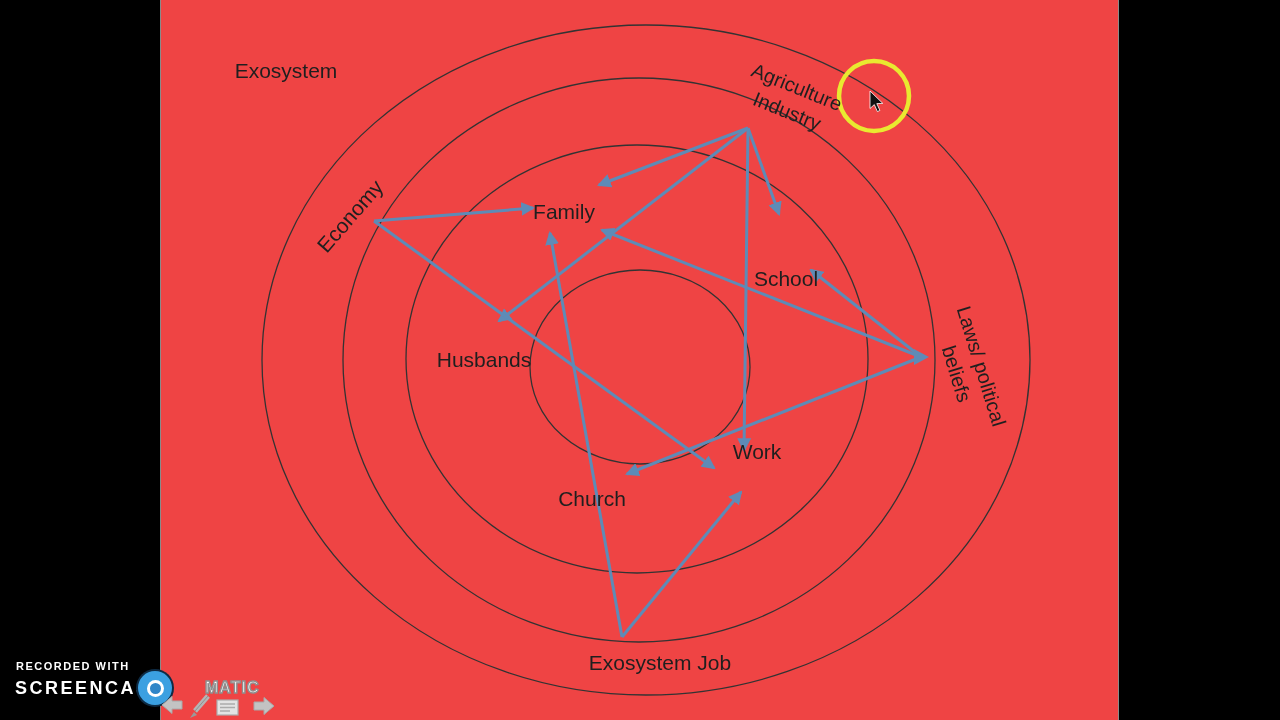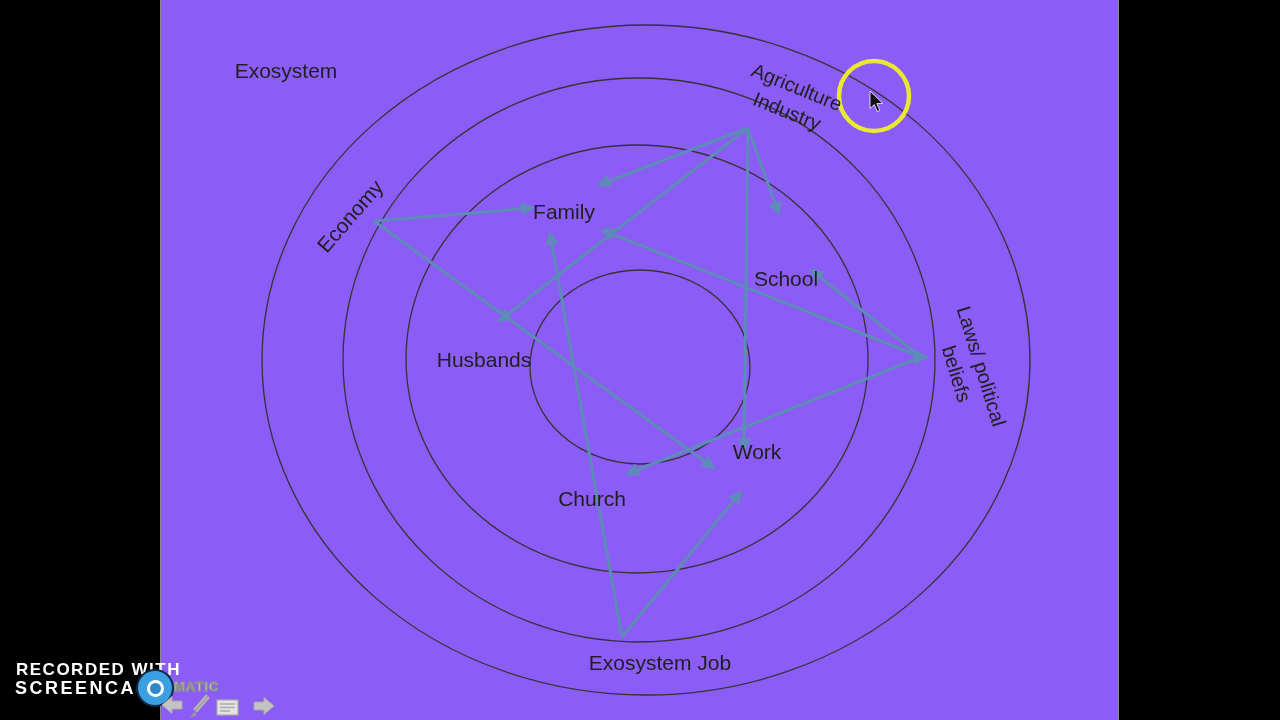--- a/index.html
+++ b/index.html
@@ -1,40 +1,40 @@
 <!DOCTYPE html>
 <html><head>
 <meta charset="utf-8">
 <style>
   html,body{margin:0;padding:0;background:#000;}
   #stage{
     position:relative;width:1280px;height:720px;overflow:hidden;
-    background:#8b5cf6;font-family:"Liberation Sans",sans-serif;color:#1f1f1f;
+    background:#ef4444;font-family:"Liberation Sans",sans-serif;color:#1f1f1f;
   }
   .side-bar{position:absolute;top:0;height:720px;background:#000;}
   #bar-left{left:0;width:160px;border-right:1px solid #8a8a8a;}
   #bar-right{left:1118px;width:162px;border-left:1px solid #8a8a8a;}
   #diagram-svg{position:absolute;left:0;top:0;}
   .label{
     position:absolute;transform:translate(-50%,-50%);
     white-space:nowrap;font-size:21px;line-height:1.2;
   }
   .label.center-text{text-align:center;white-space:normal;width:220px;line-height:29px;}
   #label-economy{transform:translate(-50%,-50%) rotate(-49deg);}
   #label-agriculture{transform:translate(-50%,-50%) rotate(22deg);text-align:center;white-space:normal;width:130px;font-size:20px;line-height:26px;}
   #label-laws{transform:translate(-50%,-50%) rotate(73deg);text-align:center;white-space:normal;width:150px;font-size:20px;line-height:26px;}
   
-  #wm-recorded{position:absolute;left:16px;top:660px;color:#fff;font-size:17px;font-weight:bold;letter-spacing:1.5px;}
+  #wm-recorded{position:absolute;left:16px;top:660px;color:#fff;font-size:11px;font-weight:bold;letter-spacing:1.5px;}
   #wm-screencast{position:absolute;left:15px;top:678px;color:#fff;font-size:18px;font-weight:bold;letter-spacing:2.5px;}
   #wm-logo{position:absolute;left:138px;top:671px;width:34px;height:34px;border-radius:50%;
     display:flex;align-items:center;justify-content:center;box-shadow:0 0 0 2px #0e2b44;}
   #wm-logo-inner{width:17px;height:17px;border-radius:50%;background:#fff;display:flex;align-items:center;justify-content:center;}
   #wm-logo-dot{width:11px;height:11px;border-radius:50%;}
-  #wm-matic{position:absolute;left:174px;top:679px;font-size:13px;font-weight:bold;letter-spacing:1px;
-    color:#fff;-webkit-text-stroke:1.4px #8f8f8f;text-shadow:0 0 1px #9a9a9a;}
+  #wm-matic{position:absolute;left:174px;top:679px;font-size:16px;font-weight:bold;letter-spacing:1px;
+    color:#fff;-webkit-text-stroke:1.4px #8f8f8f;text-shadow:0 0 1px #9a9a9a;padding-left:31px;}
   #wm-icons{position:absolute;left:160px;top:692px;}
 </style>
 </head>
 <body>
 
 <div id="stage">
 
   <div id="bar-left" class="side-bar"></div>
   <div id="bar-right" class="side-bar"></div>
 

